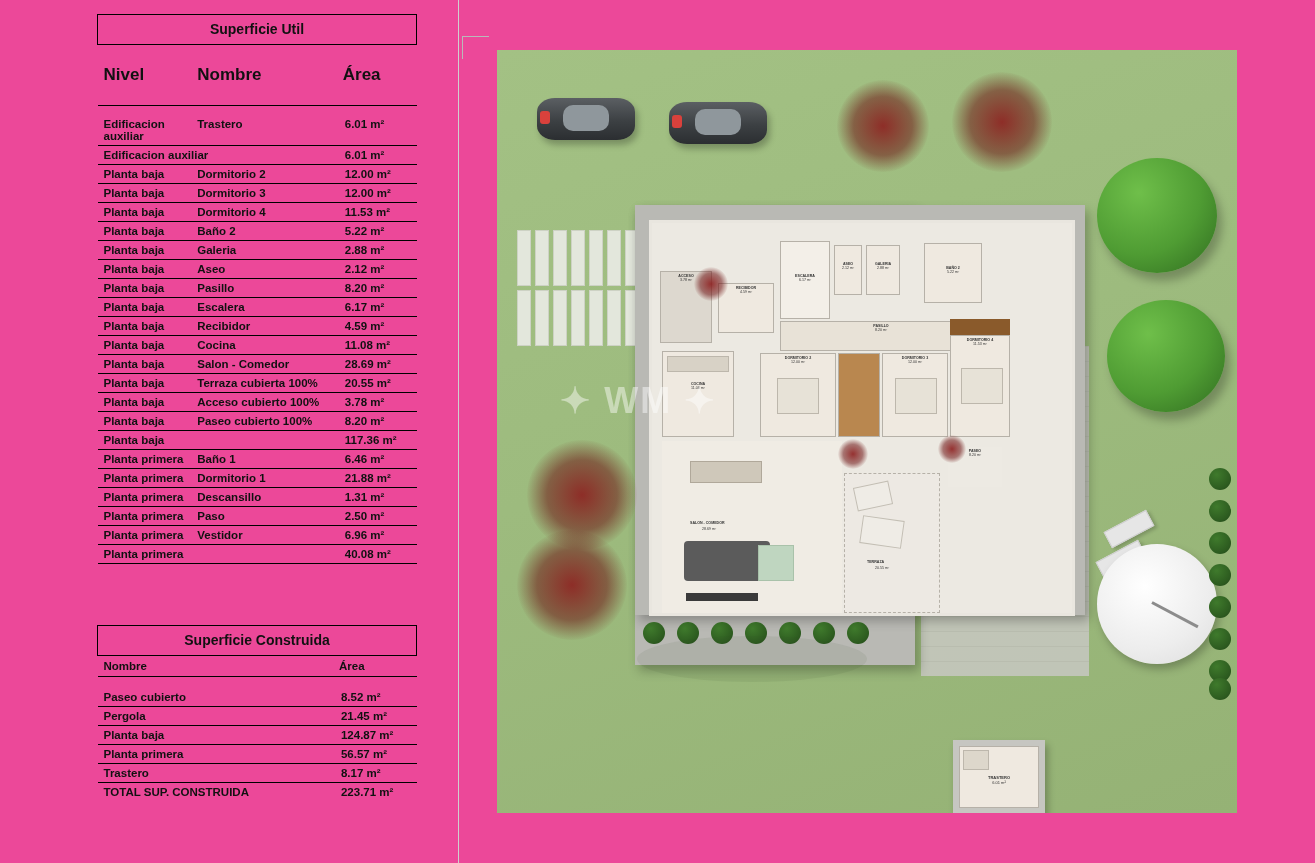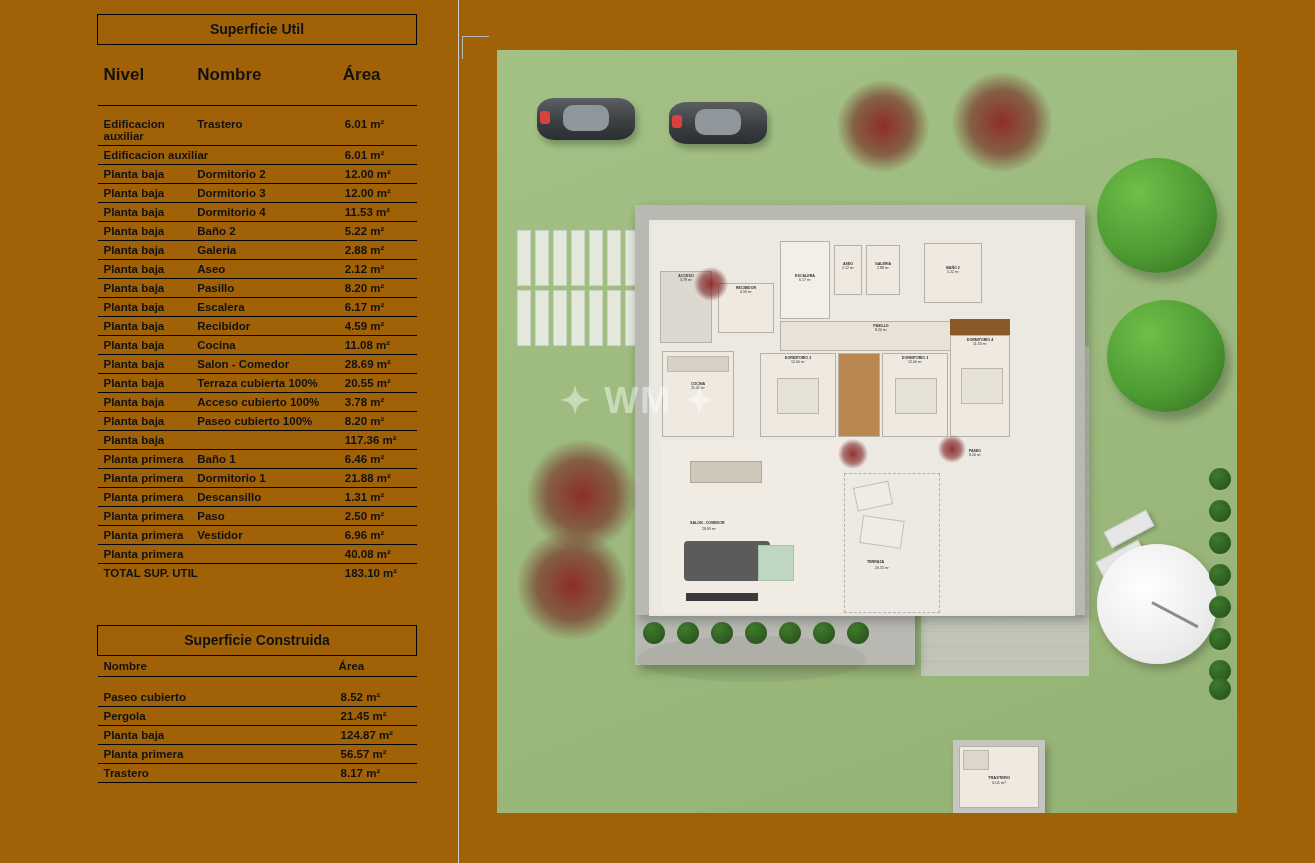--- a/index.html
+++ b/index.html
@@ -11,21 +11,21 @@
     width: 1315px;
     height: 863px;
     font-family: "Liberation Sans", sans-serif;
     overflow: hidden;
     position: relative;
   }
   .page {
     position: relative;
     width: 1315px;
     height: 863px;
-    background: #a16207;
+    background: #ec4899;
   }
 
   
   .tables-col {
     position: absolute;
     left: 97px;
     top: 14px;
     width: 320px;
   }
 
@@ -407,24 +407,20 @@
         </tr>
         <tr class="row">
           <td class="lvl">Planta primera</td>
           <td class="nm">Vestidor</td>
           <td class="ar">6.96 m²</td>
         </tr>
         <tr class="row sub">
           <td class="lvl" colspan="2">Planta primera</td>
           <td class="ar">40.08 m²</td>
         </tr>
-        <tr class="row total">
-          <td class="lvl" colspan="2">TOTAL SUP. UTIL</td>
-          <td class="ar">183.10 m²</td>
-        </tr>
       </tbody>
     </table>
   </div>
 
   <div class="tables-col2">
     <table class="surface2">
       <tbody>
         <tr>
           <td class="t2-title" colspan="2">Superficie Construida</td>
         </tr>
@@ -448,20 +444,24 @@
           <td class="nm">Planta baja</td>
           <td class="ar">124.87 m²</td>
         </tr>
         <tr class="t2row">
           <td class="nm">Planta primera</td>
           <td class="ar">56.57 m²</td>
         </tr>
         <tr class="t2row">
           <td class="nm">Trastero</td>
           <td class="ar">8.17 m²</td>
+        </tr>
+        <tr class="t2row total">
+          <td class="nm">TOTAL SUP. CONSTRUIDA</td>
+          <td class="ar">223.71 m²</td>
         </tr>
       </tbody>
     </table>
   </div>
 
   <div class="v-sep"></div>
   <div class="corner-mark"></div>
 
   <div class="render">
 

